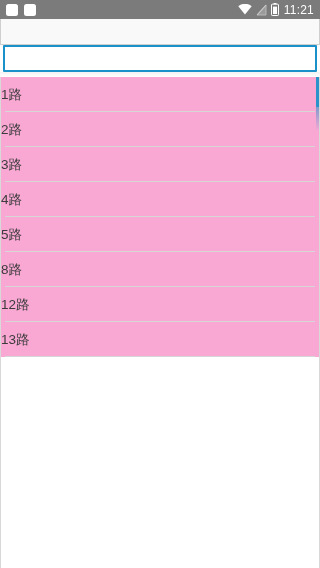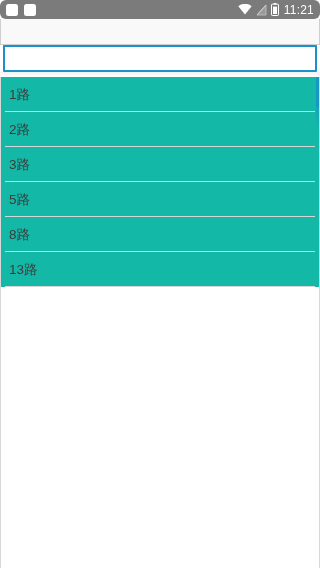--- a/index.html
+++ b/index.html
@@ -26,21 +26,20 @@
 
   
   .status-bar {
     position: relative;
     height: 19px;
     background: #7b7b7b;
     display: flex;
     align-items: center;
     padding: 0 5px 0 6px;
     box-sizing: border-box;
-    border-radius: 6px;
   }
   .status-left {
     display: flex;
     align-items: center;
     gap: 6px;
   }
   .notif-square {
     width: 12px;
     height: 12px;
     background: #ffffff;
@@ -121,22 +120,22 @@
     box-sizing: border-box;
     height: 512px;
     overflow: hidden;
   }
   .list-row {
     position: relative;
     height: 35px;
     box-sizing: border-box;
     display: flex;
     align-items: center;
-    padding-left: 8px;
-    background: #14b8a6;
+    padding-left: 0;
+    background: #f9a8d4;
   }
   .list-row::after {
     content: "";
     position: absolute;
     left: 4px;
     right: 4px;
     bottom: 0;
     height: 1px;
     background: #d6d6d6;
   }
@@ -222,24 +221,30 @@
     <div class="list-row">
       <span class="row-label">1路</span>
     </div>
     <div class="list-row">
       <span class="row-label">2路</span>
     </div>
     <div class="list-row">
       <span class="row-label">3路</span>
     </div>
     <div class="list-row">
+      <span class="row-label">4路</span>
+    </div>
+    <div class="list-row">
       <span class="row-label">5路</span>
     </div>
     <div class="list-row">
       <span class="row-label">8路</span>
+    </div>
+    <div class="list-row">
+      <span class="row-label">12路</span>
     </div>
     <div class="list-row">
       <span class="row-label">13路</span>
     </div>
 
     <div class="scrollbar-track">
       <div class="scrollbar-thumb"></div>
       <div class="scrollbar-thumb-fade"></div>
     </div>
 

